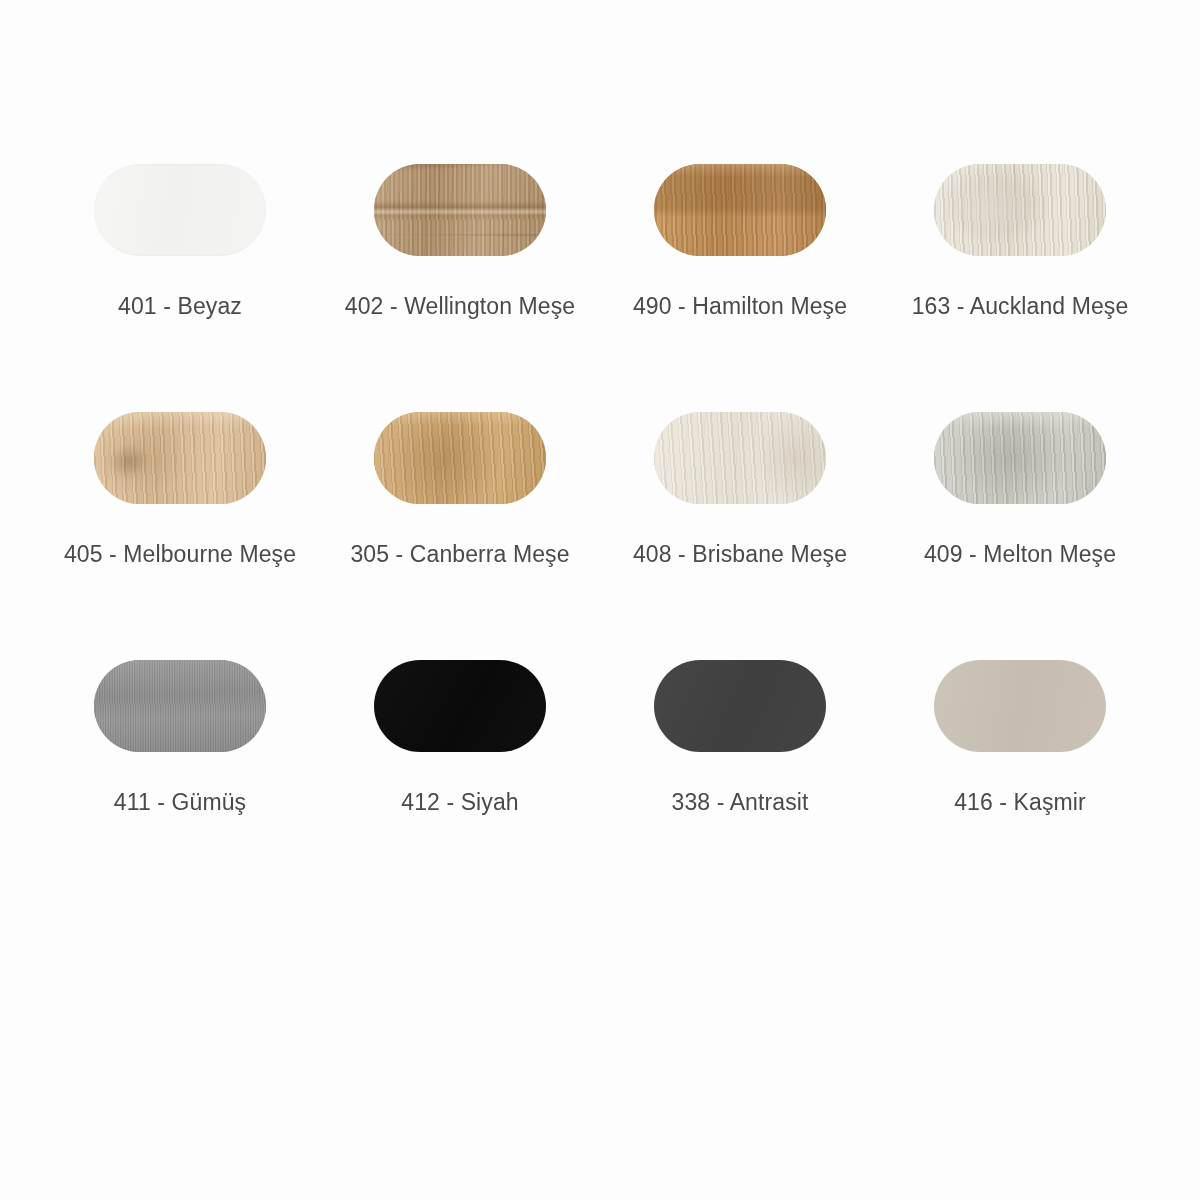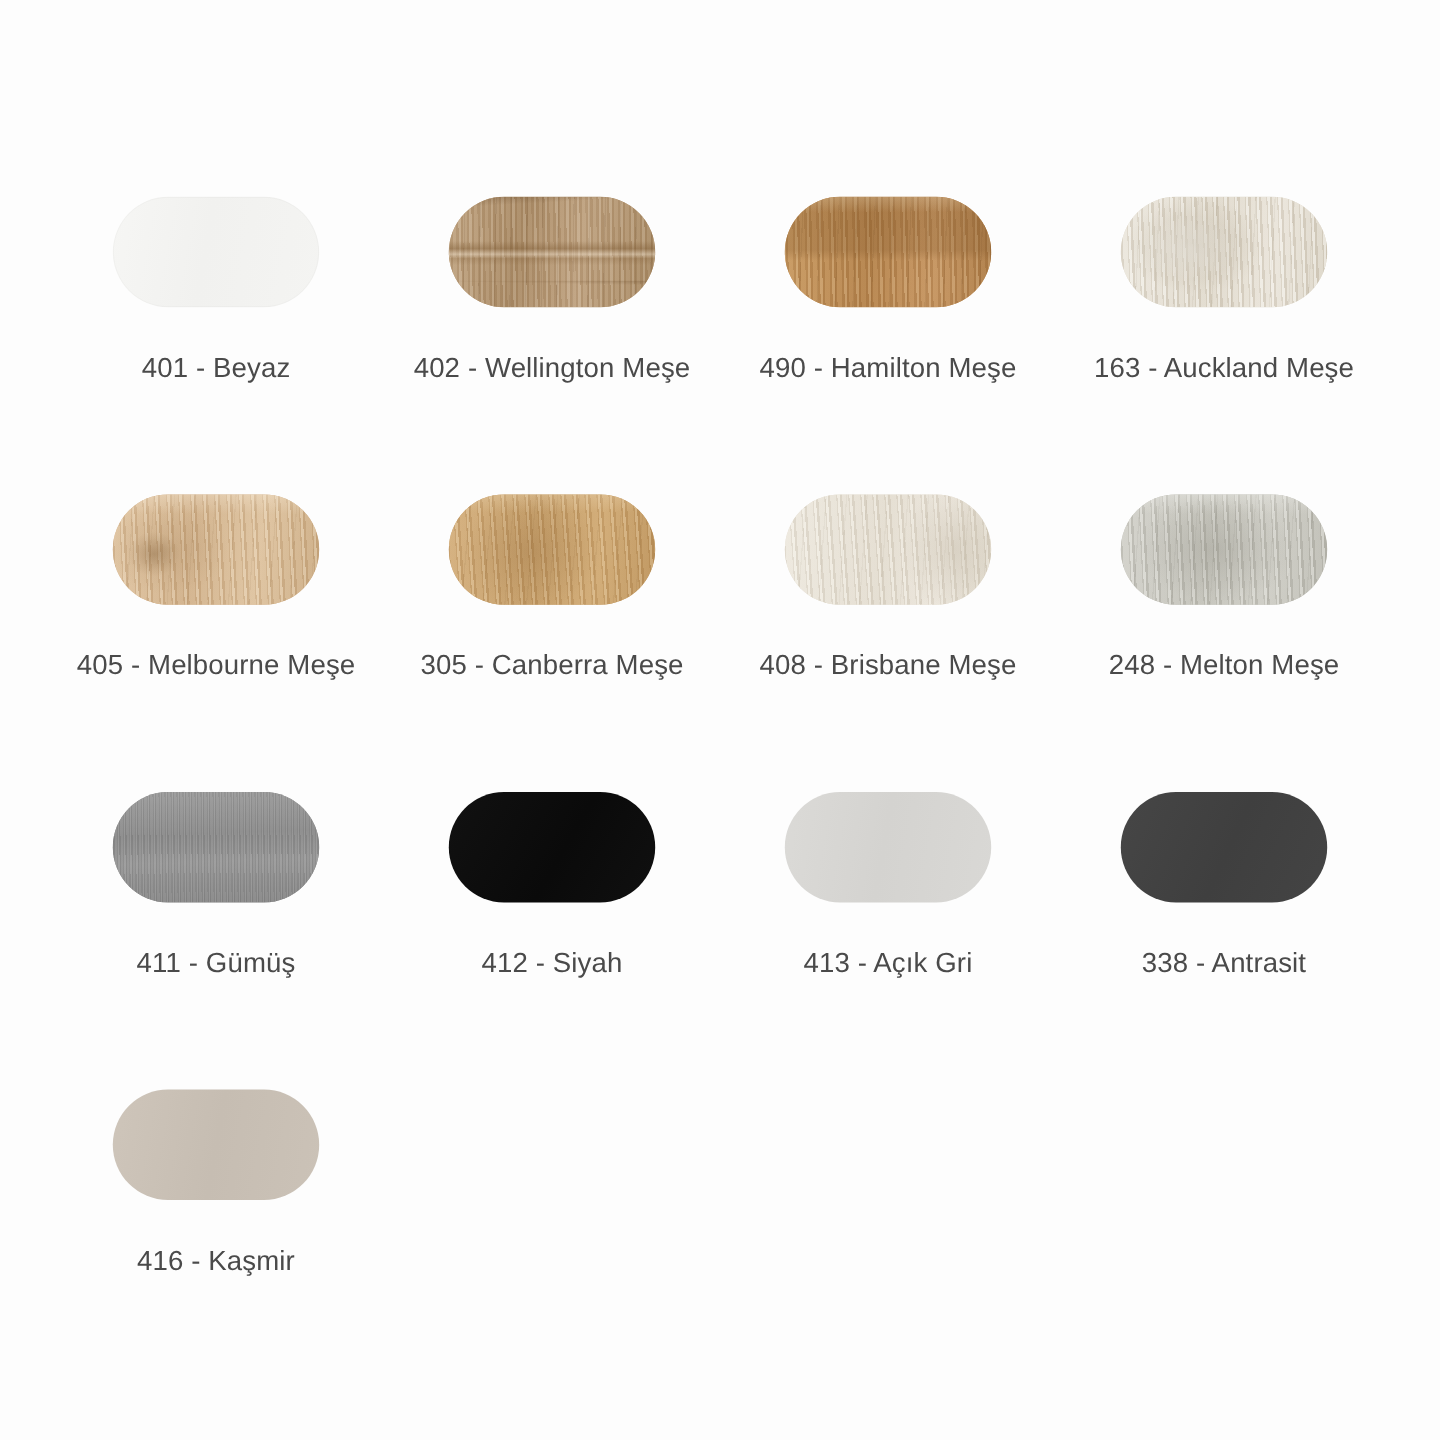--- a/index.html
+++ b/index.html
@@ -330,44 +330,38 @@
     <div class="chip f-brisbane">
         <span class="grain"></span>
       </div>
     <div class="chip-label">408 - Brisbane Meşe</div>
   </div>
 
   <div class="swatch-cell">
     <div class="chip f-melton">
         <span class="grain"></span>
       </div>
-    <div class="chip-label">248 - Melton Meşe</div>
+    <div class="chip-label">409 - Melton Meşe</div>
   </div>
 
 
   <div class="swatch-cell">
     <div class="chip f-gumus">
         <span class="grain"></span>
       </div>
     <div class="chip-label">411 - Gümüş</div>
   </div>
 
   <div class="swatch-cell">
     <div class="chip f-siyah">
         <span class="grain"></span>
       </div>
     <div class="chip-label">412 - Siyah</div>
   </div>
 
-  <div class="swatch-cell">
-    <div class="chip f-acikgri">
-        <span class="grain"></span>
-      </div>
-    <div class="chip-label">413 - Açık Gri</div>
-  </div>
 
 
   <div class="swatch-cell">
     <div class="chip f-antrasit">
         <span class="grain"></span>
       </div>
     <div class="chip-label">338 - Antrasit</div>
   </div>
 
   <div class="swatch-cell">

